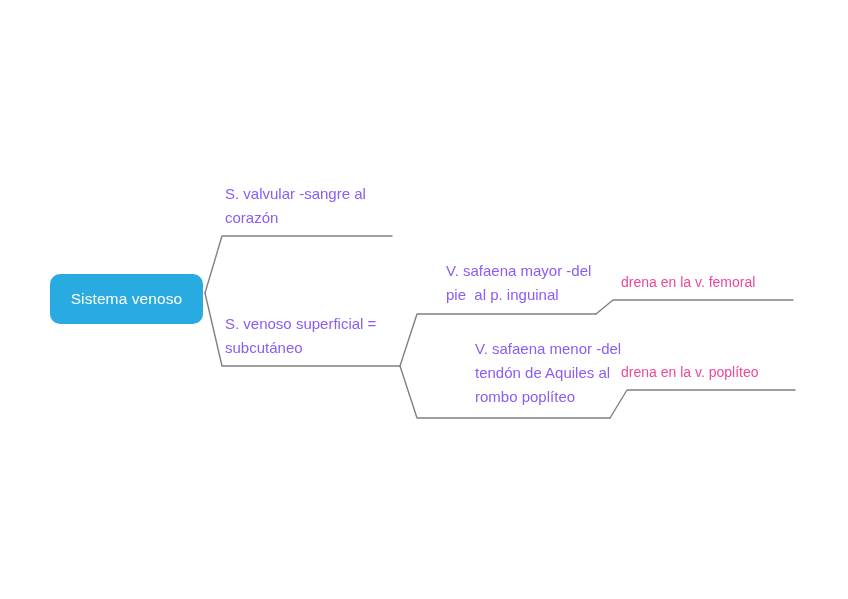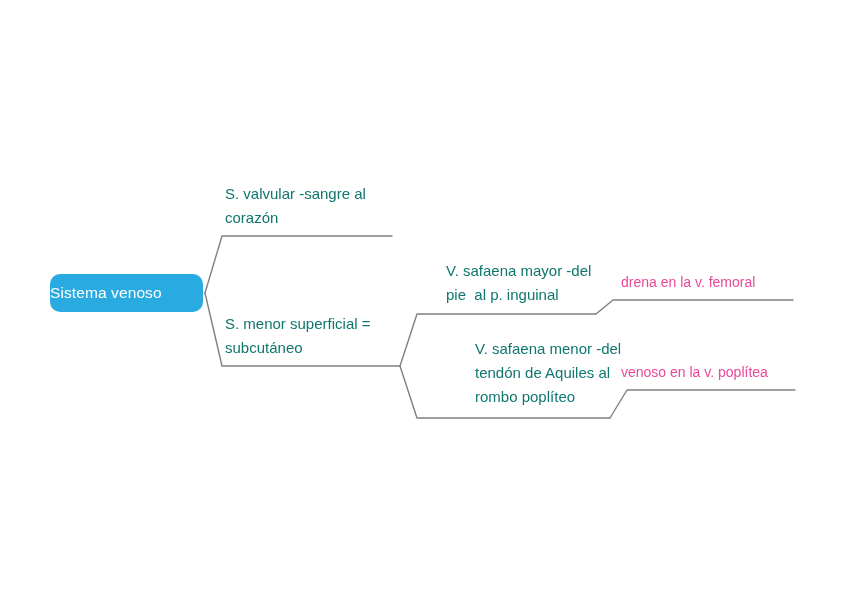--- a/index.html
+++ b/index.html
@@ -35,37 +35,38 @@
   .node {
     position: absolute;
     box-sizing: border-box;
   }
 
   
   .node-root {
     left: 50px;
     top: 274px;
     width: 153px;
-    height: 38px;
+    height: 50px;
     background: #29abe2;
     border-radius: 10px;
     display: flex;
     align-items: center;
+    justify-content: center;
   }
   .node-root .node-label {
     color: #ffffff;
     font-size: 15.5px;
     line-height: 1;
     letter-spacing: 0.1px;
     white-space: nowrap;
   }
 
   
   .node-text .node-label {
-    color: #0f766e;
+    color: #8b5cf6;
     font-size: 15px;
     line-height: 24px;
     white-space: pre-wrap;
     display: block;
   }
   .node-leaf .node-label {
     color: #ec4899;
     font-size: 14px;
     line-height: 22px;
     white-space: pre-wrap;
@@ -104,36 +105,36 @@
   <div class="node node-root">
     <span class="node-label">Sistema venoso</span>
   </div>
 
   <div class="node node-text node-b1">
     <span class="node-label">S. valvular -sangre al
 corazón</span>
   </div>
 
   <div class="node node-text node-b2">
-    <span class="node-label">S. menor superficial =
+    <span class="node-label">S. venoso superficial =
 subcutáneo</span>
   </div>
 
   <div class="node node-text node-c1">
     <span class="node-label">V. safaena mayor -del
 pie  al p. inguinal</span>
   </div>
 
   <div class="node node-text node-c2">
     <span class="node-label">V. safaena menor -del
 tendón de Aquiles al
 rombo poplíteo</span>
   </div>
 
   <div class="node node-leaf node-d1">
     <span class="node-label">drena en la v. femoral</span>
   </div>
 
   <div class="node node-leaf node-d2">
-    <span class="node-label">venoso en la v. poplítea</span>
+    <span class="node-label">drena en la v. poplíteo</span>
   </div>
 
 </div>
 
 </body></html>

